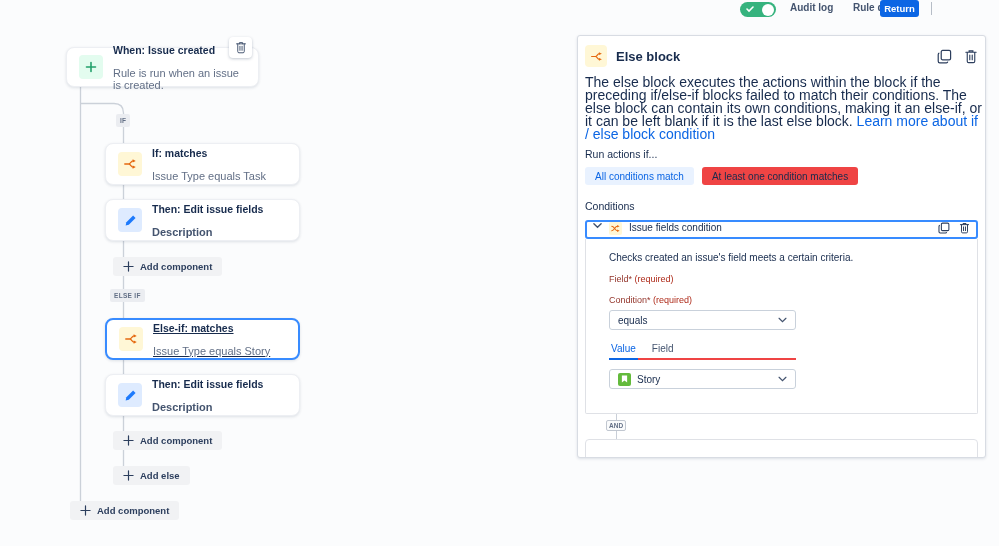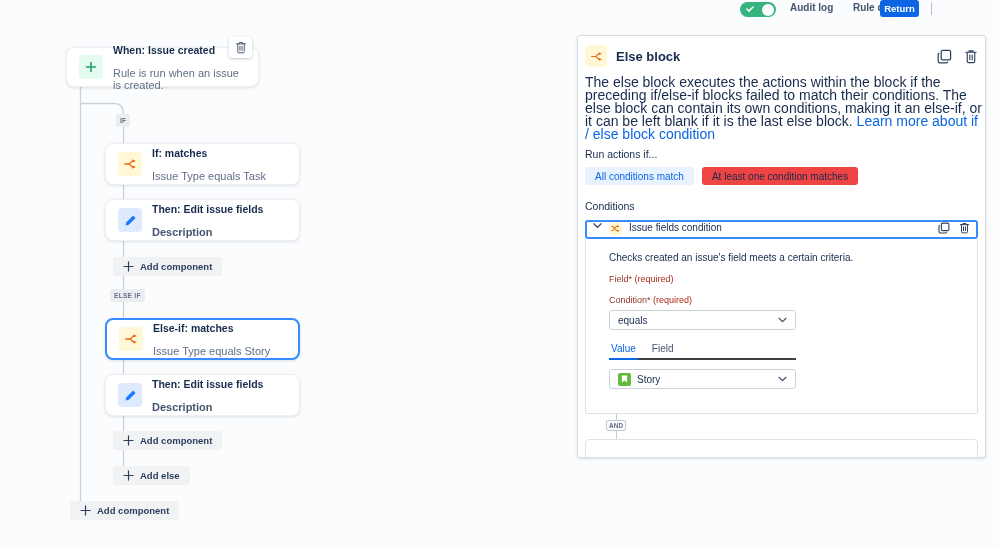--- a/index.html
+++ b/index.html
@@ -17,21 +17,21 @@
   .toggle .knob { position:absolute; right:2px; top:1.5px; width:12px; height:12px; border-radius:50%; background:#fff; }
   .toggle svg { position:absolute; left:6px; top:3px; }
   .tb-link { position:absolute; top:2px; font-size:10px; font-weight:700; color:#44546F; cursor:pointer; }
   .btn-update { position:absolute; left:880px; top:0; width:39px; height:17px; background:#0C66E4; color:#fff;
     font-size:9.5px; font-weight:700; border:none; border-radius:3px; display:flex; align-items:center; justify-content:center; cursor:pointer; }
   .tb-divider { position:absolute; left:931px; top:2px; width:1px; height:13px; background:#B6BDC7; }
   
   .connectors { position:absolute; left:0; top:0; pointer-events:none; }
   .card { position:absolute; background:#fff; border:1px solid #EDEFF3; border-radius:8px;
     box-shadow:0 1px 3px rgba(9,30,66,.12); display:flex; align-items:center; padding:0 12px; gap:10px; cursor:pointer; }
-  .card.selected { border:2px solid #388BFF; }
+  .card.selected { border:2px solid #388BFF;text-decoration:underline; }
   .iconsq { width:24px; height:24px; border-radius:4px; display:flex; align-items:center; justify-content:center; flex:none; }
   .iconsq.green { background:#E3FCEF; }
   .iconsq.orange { background:#FFF7D6; }
   .iconsq.blue { background:#DEEBFF; }
   .ctext { display:flex; flex-direction:column; }
   .ctitle { font-size:10.5px; font-weight:700; color:#172B4D; }
   .csub { font-size:11px; color:#626F86; margin-top:11px; }
   .csub.bold { font-weight:700; color:#44546F; }
   .trash-float { position:absolute; width:23px; height:21px; background:#fff; border-radius:4px;
     box-shadow:0 1px 3px rgba(9,30,66,.25); display:flex; align-items:center; justify-content:center; color:#44546F; cursor:pointer; }
@@ -64,21 +64,21 @@
   .cond-actions { display:flex; gap:9px; color:#2C3E5D; align-items:center; }
   .cond-actions span { cursor:pointer; display:flex; }
   .cond-body { border:1px solid #DFE1E6; border-top:none; border-radius:0 0 2px 2px; padding:13px 0 24px 23px; }
   .cond-desc { font-size:10px; color:#172B4D; }
   .req-label { margin-top:11px; font-size:9px; color:#AE2A19; }
   .req-label .fname { font-weight:400; color:#93352B; }
   .select { width:187px; height:20px; border:1px solid #C9D1DB; border-radius:3px; background:#fff;
     display:flex; align-items:center; justify-content:space-between; padding:0 8px; margin-top:5px;
     font-size:10px; color:#172B4D; cursor:pointer; }
   .select .sleft { display:flex; align-items:center; gap:6px; }
-  .vf-tabs { margin-top:13px; width:187px; display:flex; border-bottom:2px solid #404040; }
+  .vf-tabs { margin-top:13px; width:187px; display:flex; border-bottom:2px solid #ef4444; }
   .vf-tab { font-size:10px; padding:0 2px 4px; margin-right:12px; cursor:pointer; }
   .vf-tab.active { color:#0C66E4; border-bottom:2px solid #0C66E4; margin-bottom:-2px; }
   .vf-tab.inactive { color:#44546F; }
   .story-icon { width:13px; height:13px; border-radius:2px; background:#63BA3C; display:flex; align-items:center; justify-content:center; flex:none; }
   .and-wrap { position:relative; height:25px; }
   .and-line { position:absolute; left:31px; top:0; bottom:0; width:1px; background:#C9CFD8; }
   .and-badge { position:absolute; left:21px; top:6px; background:#FAFBFC; border:1px solid #C1C7D0; border-radius:2px;
     font-size:6.5px; color:#626F86; padding:1px 2px; font-weight:700; }
   .add-cond { border:1px solid #DFE1E6; border-radius:4px; height:26px; display:flex; align-items:center;
     padding:0 15px; gap:9px; cursor:pointer; background:#fff; }

